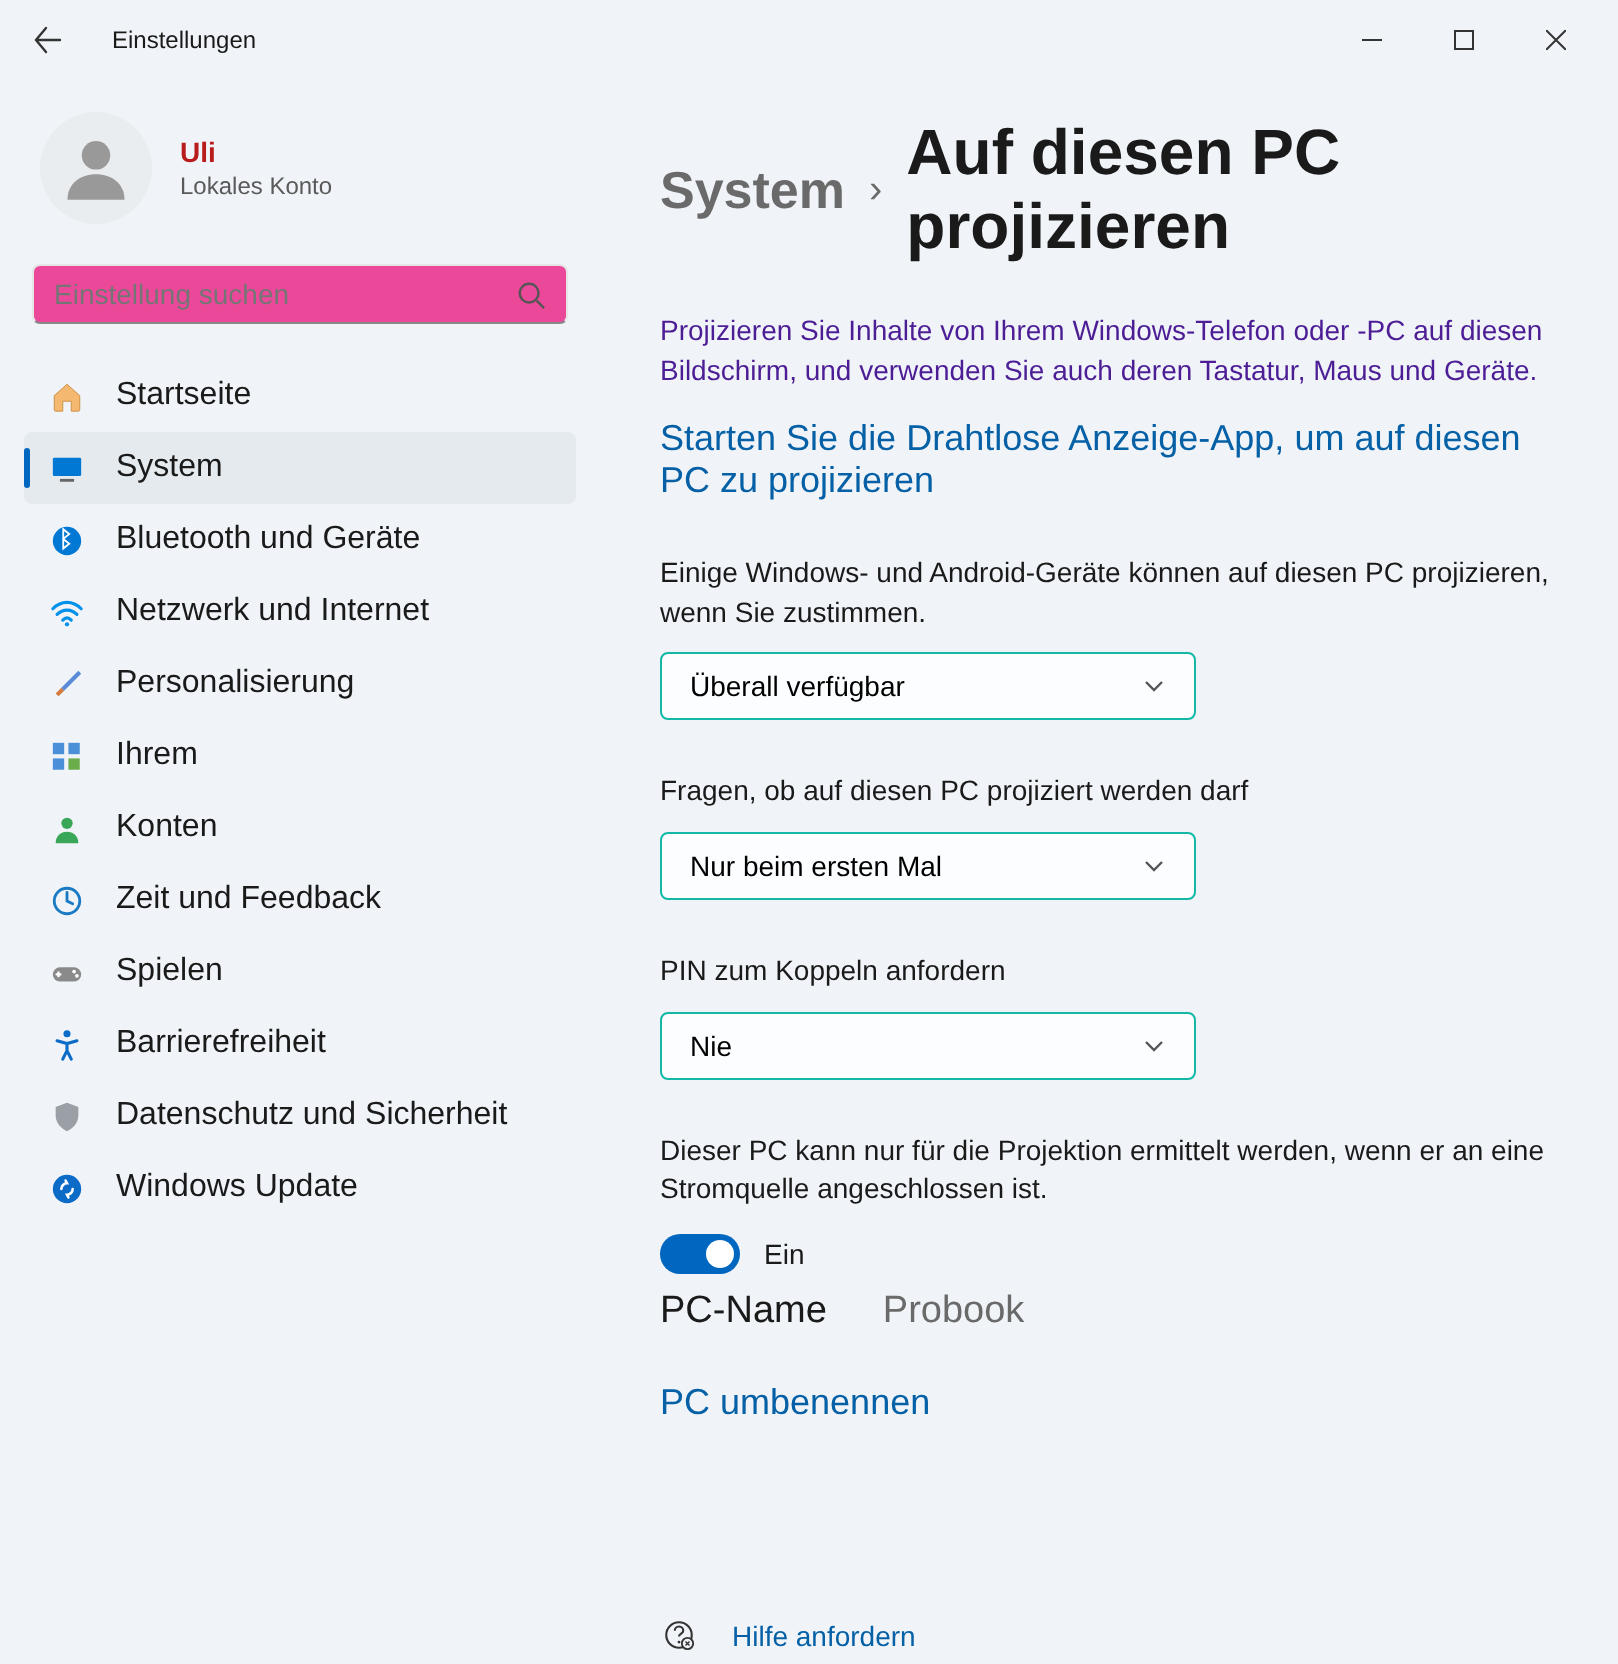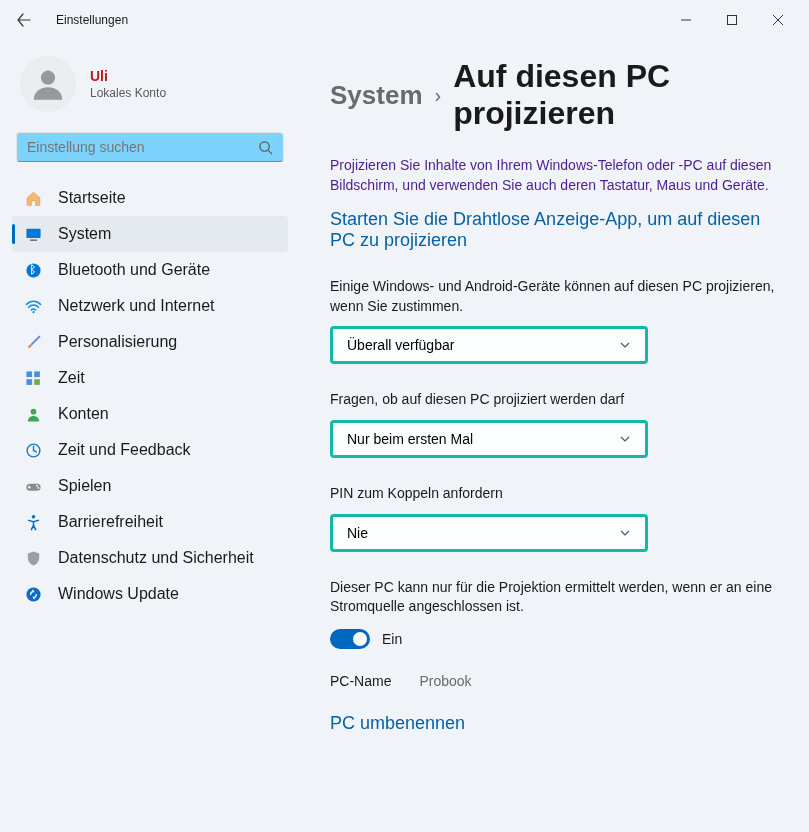--- a/index.html
+++ b/index.html
@@ -9,43 +9,43 @@
 .title { font-size: 12px; margin-left: 16px; color: #1a1a1a; }
 .win-controls { margin-left: auto; display: flex; }
 .win-btn { width: 46px; height: 32px; display: flex; align-items: center; justify-content: center; cursor: pointer; }
 .content { display: flex; height: calc(100% - 40px); }
 .sidebar { width: 300px; padding: 0 12px 12px 12px; }
 .user-block { display: flex; align-items: center; padding: 16px 8px 16px 8px; gap: 14px; }
 .avatar { width: 56px; height: 56px; border-radius: 50%; background: #e9edf0; display: flex; align-items: center; justify-content: center; }
 .avatar svg { fill: #999; }
 .user-name { font-size: 14px; font-weight: 600; color: #b91c1c; }
 .user-type { font-size: 12px; color: #5a5a5a; margin-top: 2px; }
-.search-box { display: flex; align-items: center; background: #7dd3fc; border: 1px solid #e5e5e5; border-bottom: 1px solid #888; border-radius: 4px; padding: 6px 10px; margin: 4px 4px 18px 4px; }
+.search-box { display: flex; align-items: center; background: #ec4899; border: 1px solid #e5e5e5; border-bottom: 1px solid #888; border-radius: 4px; padding: 6px 10px; margin: 4px 4px 18px 4px; }
 .search-box input { border: none; outline: none; background: transparent; flex: 1; font-size: 14px; color: #333; }
 .nav { list-style: none; }
 .nav-item { display: flex; align-items: center; padding: 9px 12px; border-radius: 4px; cursor: pointer; gap: 16px; position: relative; }
 .nav-item.active { background: #e5eaee; }
 .nav-item.active::before { content: ''; position: absolute; left: 0; top: 8px; bottom: 8px; width: 3px; background: #0067c0; border-radius: 2px; }
 .nav-icon { width: 18px; height: 18px; display: flex; align-items: center; justify-content: center; }
 .nav-label { font-size: 16px; color: #1a1a1a; }
 .main { flex: 1; padding: 18px 30px 24px 30px; overflow-y: auto; }
 .breadcrumb { display: flex; align-items: center; gap: 12px; margin-bottom: 24px; }
 .bc-parent { font-size: 26px; font-weight: 600; color: #6a6a6a; }
 .bc-sep { font-size: 20px; color: #6a6a6a; }
 .bc-current { font-size: 32px; font-weight: 600; color: #1a1a1a; }
 .desc { font-size: 14px; color: #4c1d95; margin-bottom: 14px; line-height: 1.4; }
 .link { font-size: 18px; color: #0560a6; cursor: pointer; display: inline-block; }
 .setting-group { margin-top: 26px; }
 .setting-label { font-size: 14px; color: #1a1a1a; margin-bottom: 10px; line-height: 1.4; }
-.dropdown { width: 318px; background: #fcfdfe; border: 3px solid #14b8a6; border-radius: 4px; padding: 8px 14px; display: flex; align-items: center; justify-content: space-between; cursor: pointer; font-size: 14px; }
+.dropdown { width: 268px; background: #fcfdfe; border: 1px solid #14b8a6; border-radius: 4px; padding: 8px 14px; display: flex; align-items: center; justify-content: space-between; cursor: pointer; font-size: 14px; }
 .toggle-row { display: flex; align-items: center; gap: 12px; margin-top: 12px; }
 .toggle { width: 40px; height: 20px; background: #0067c0; border-radius: 10px; position: relative; cursor: pointer; }
 .toggle::after { content: ''; position: absolute; top: 3px; right: 3px; width: 14px; height: 14px; background: #fff; border-radius: 50%; }
 .toggle-label { font-size: 14px; color: #1a1a1a; }
-.pc-row { display: flex; gap: 28px; margin-top: 24px; font-size: 14px; }
+.pc-row { display: flex; gap: 28px; margin-top: 8px; font-size: 19px; }
 .pc-label { color: #1a1a1a; }
 .pc-value { color: #6a6a6a; }
 .footer-links { margin-top: 90px; }
 .footer-link { display: flex; align-items: center; gap: 18px; padding: 7px 0; cursor: pointer; }
 .footer-link-text { font-size: 14px; color: #0560a6; }
 .footer-icon { width: 18px; height: 18px; display: flex; align-items: center; justify-content: center; color: #333; }
 </style>
 </head>
 <body>
 
@@ -143,21 +143,21 @@
         </li>
       <li class="nav-item">
           <span class="nav-icon">
             <svg width="17" height="17" viewBox="0 0 24 24">
               <rect x="2" y="2" width="8" height="8" fill="#4a8fd8"></rect>
               <rect x="13" y="2" width="8" height="8" fill="#4a8fd8"></rect>
               <rect x="2" y="13" width="8" height="8" fill="#4a8fd8"></rect>
               <rect x="13" y="13" width="8" height="8" fill="#6aad4a"></rect>
             </svg>
           </span>
-          <span class="nav-label">Zeit</span>
+          <span class="nav-label">Ihrem</span>
         </li>
       <li class="nav-item">
           <span class="nav-icon">
             <svg width="17" height="17" viewBox="0 0 24 24">
               <circle cx="12" cy="8" r="4" fill="#3aa658"></circle>
               <path d="M4 22c0-5 3.5-8 8-8s8 3 8 8z" fill="#3aa658"></path>
             </svg>
           </span>
           <span class="nav-label">Konten</span>
         </li>

